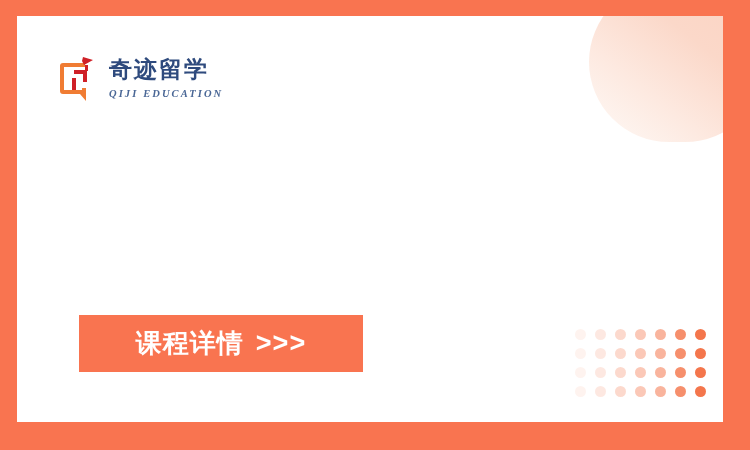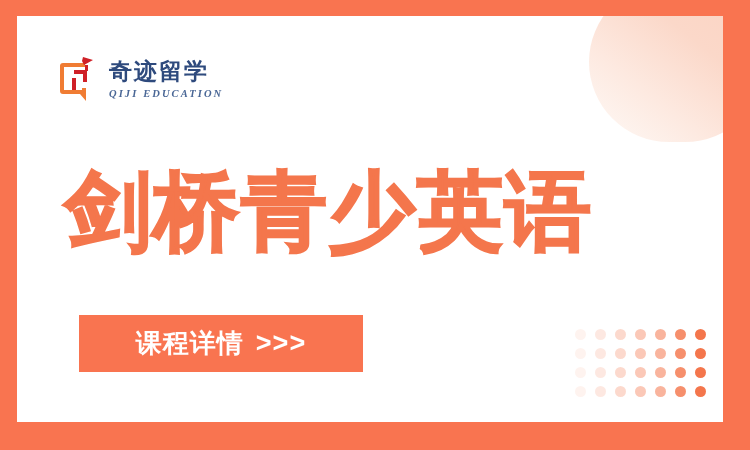--- a/index.html
+++ b/index.html
@@ -58,21 +58,21 @@
     position: relative;
     flex: none;
   }
   .logo-text {
     margin-left: 10px;
     display: flex;
     flex-direction: column;
     justify-content: center;
   }
   .logo-cn {
-    font-family: Liberation Serif, serif;
+    font-family: Liberation Mono, monospace;
     font-size: 23px;
     font-weight: 700;
     letter-spacing: 2px;
     color: #2e4a7d;
     line-height: 1.12;
     white-space: nowrap;
   }
   .logo-en {
     font-family: "Liberation Serif", serif;
     font-size: 10.5px;
@@ -171,21 +171,20 @@
           <path d="M28 3 l10 3 l-9 5 l-2 -4 Z" fill="#cf2027"></path>
           <path d="M30 11 h3 v6 h-3 Z" fill="#cf2027"></path>
         </svg>
       </div>
       <div class="logo-text">
         <div class="logo-cn">奇迹留学</div>
         <div class="logo-en">QIJI EDUCATION</div>
       </div>
     </div>
 
-    <div class="headline">剑桥青少英语</div>
 
     <button class="cta">
       <span class="cta-label">课程详情</span>
       <span class="cta-arrows">&gt;&gt;&gt;</span>
     </button>
 
     <div class="dots">
       <div class="dot" style="opacity:.09"></div>
       <div class="dot" style="opacity:.17"></div>
       <div class="dot" style="opacity:.28"></div>

